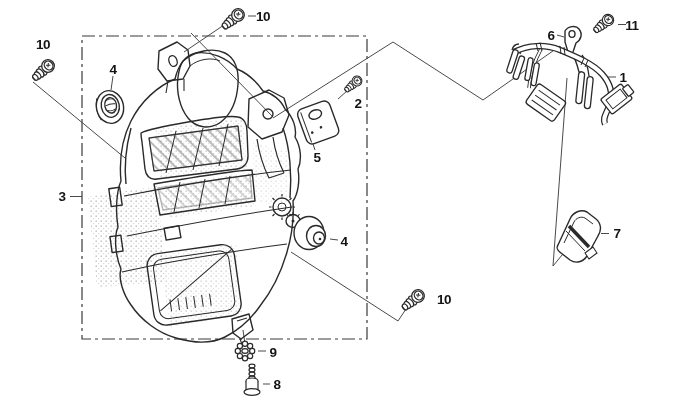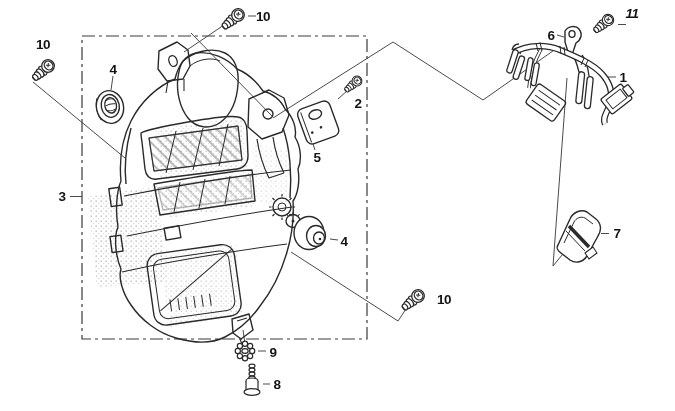--- a/index.html
+++ b/index.html
@@ -248,21 +248,21 @@
 </svg>
 
 <div>
       <div class="callout" style="left: 43px; top: 44px;">10</div>
       <div class="callout" style="left: 113px; top: 69px;">4</div>
       <div class="callout" style="left: 263px; top: 16px;">10</div>
       <div class="callout" style="left: 358px; top: 103px;">2</div>
       <div class="callout" style="left: 317px; top: 157px;">5</div>
       <div class="callout" style="left: 62px; top: 196px;">3</div>
       <div class="callout" style="left: 551px; top: 35px;">6</div>
-      <div class="callout" style="left: 632px; top: 13px; font-style: italic;">11</div>
+      <div class="callout" style="left: 632px; top: 25px;">11</div>
       <div class="callout" style="left: 623px; top: 77px;">1</div>
       <div class="callout" style="left: 617px; top: 233px;">7</div>
       <div class="callout" style="left: 344px; top: 241px;">4</div>
       <div class="callout" style="left: 444px; top: 299px;">10</div>
       <div class="callout" style="left: 273px; top: 352px;">9</div>
       <div class="callout" style="left: 277px; top: 384px;">8</div>
     </div>
 
 </div>
 

